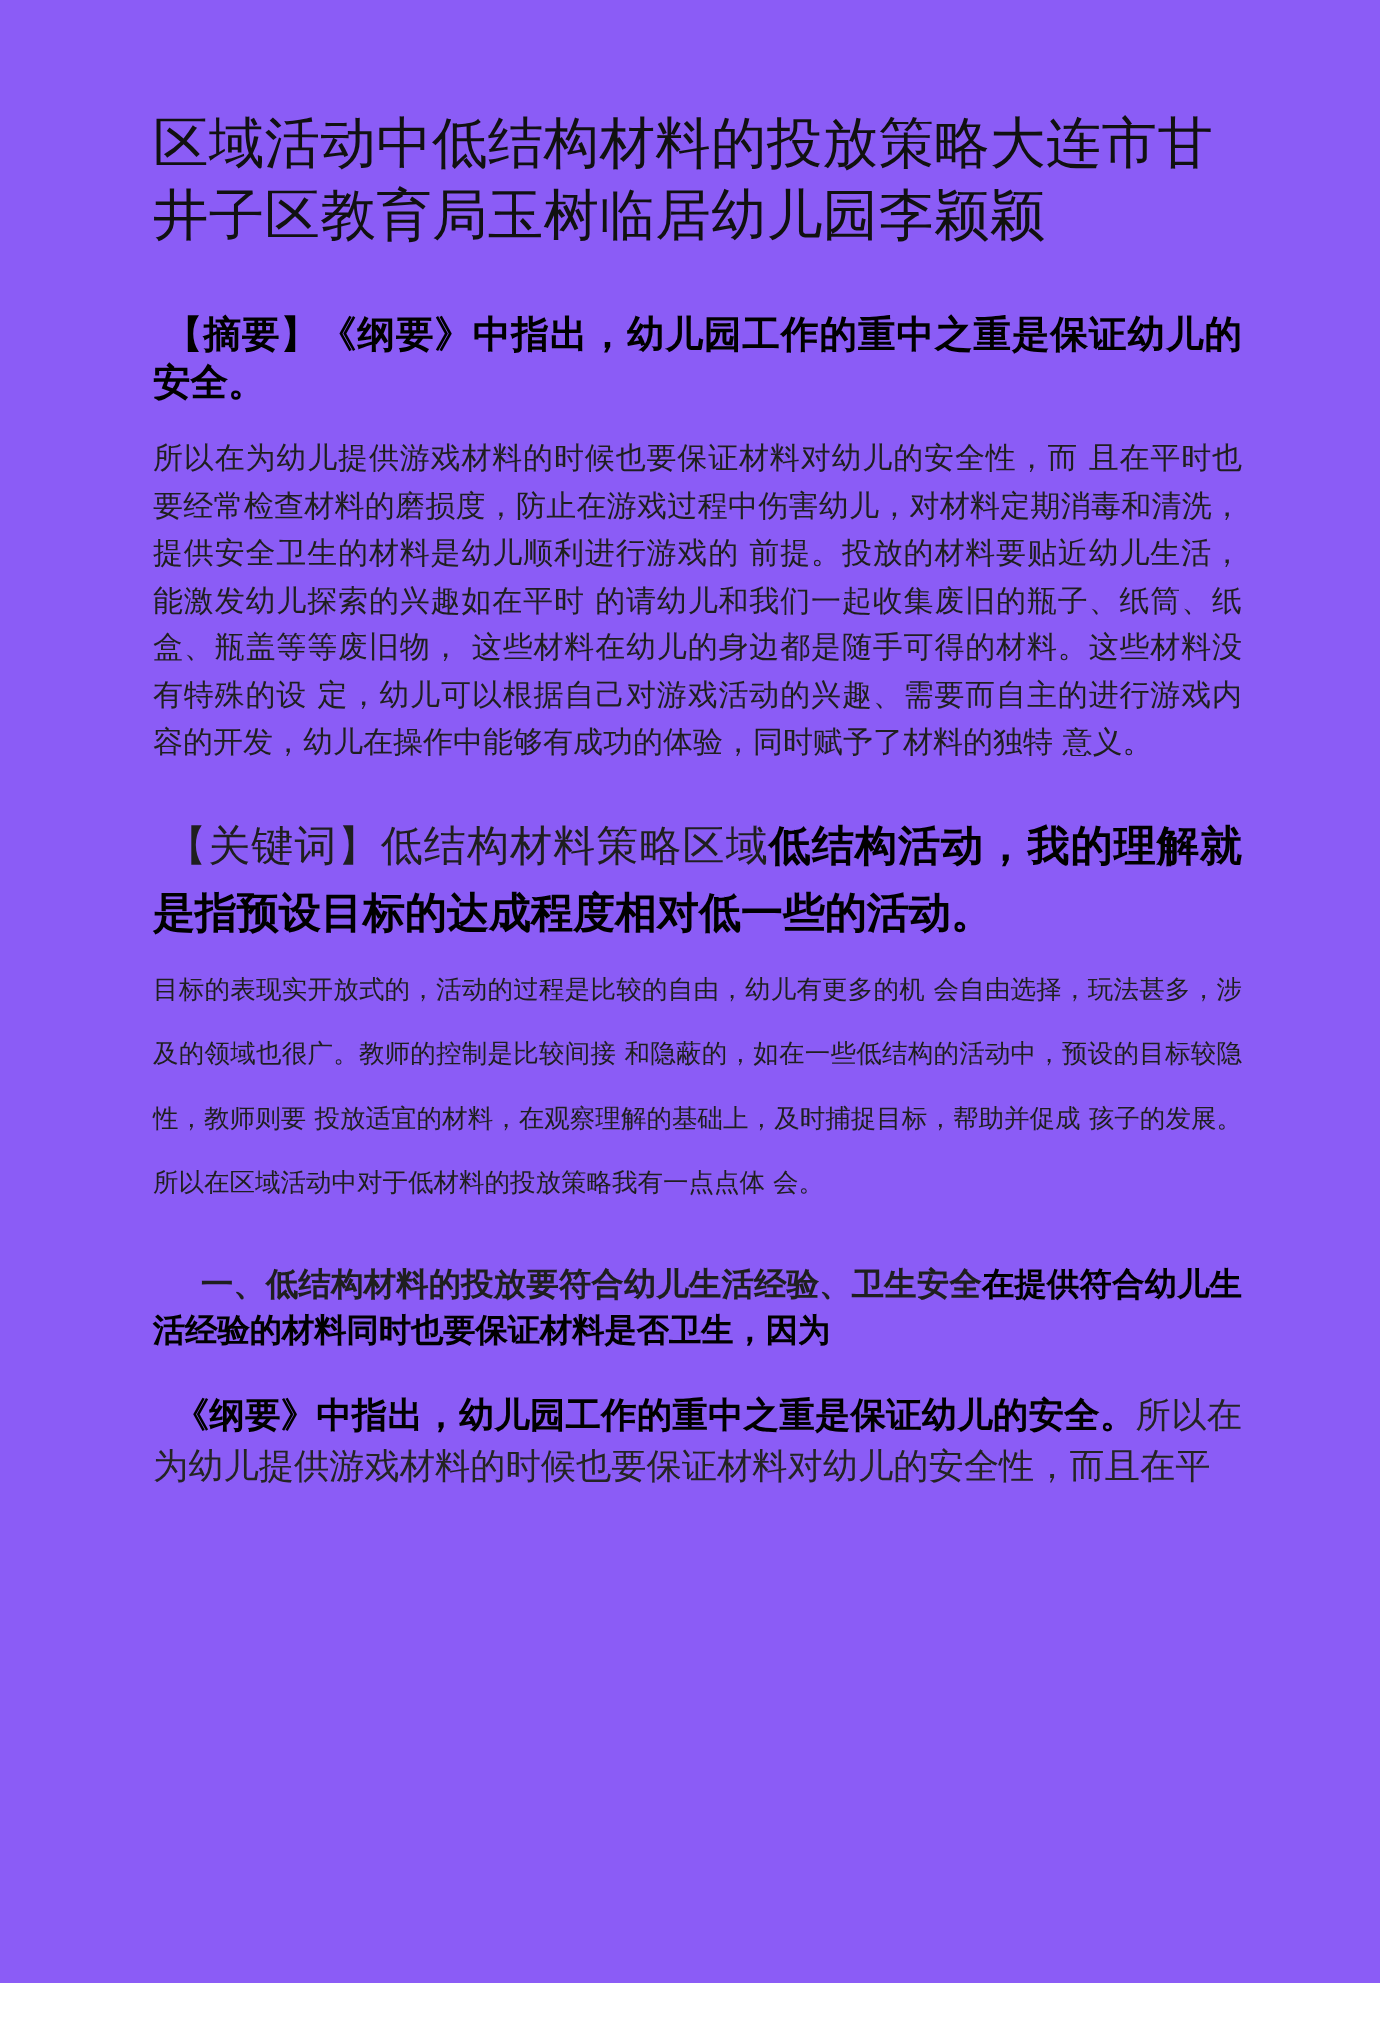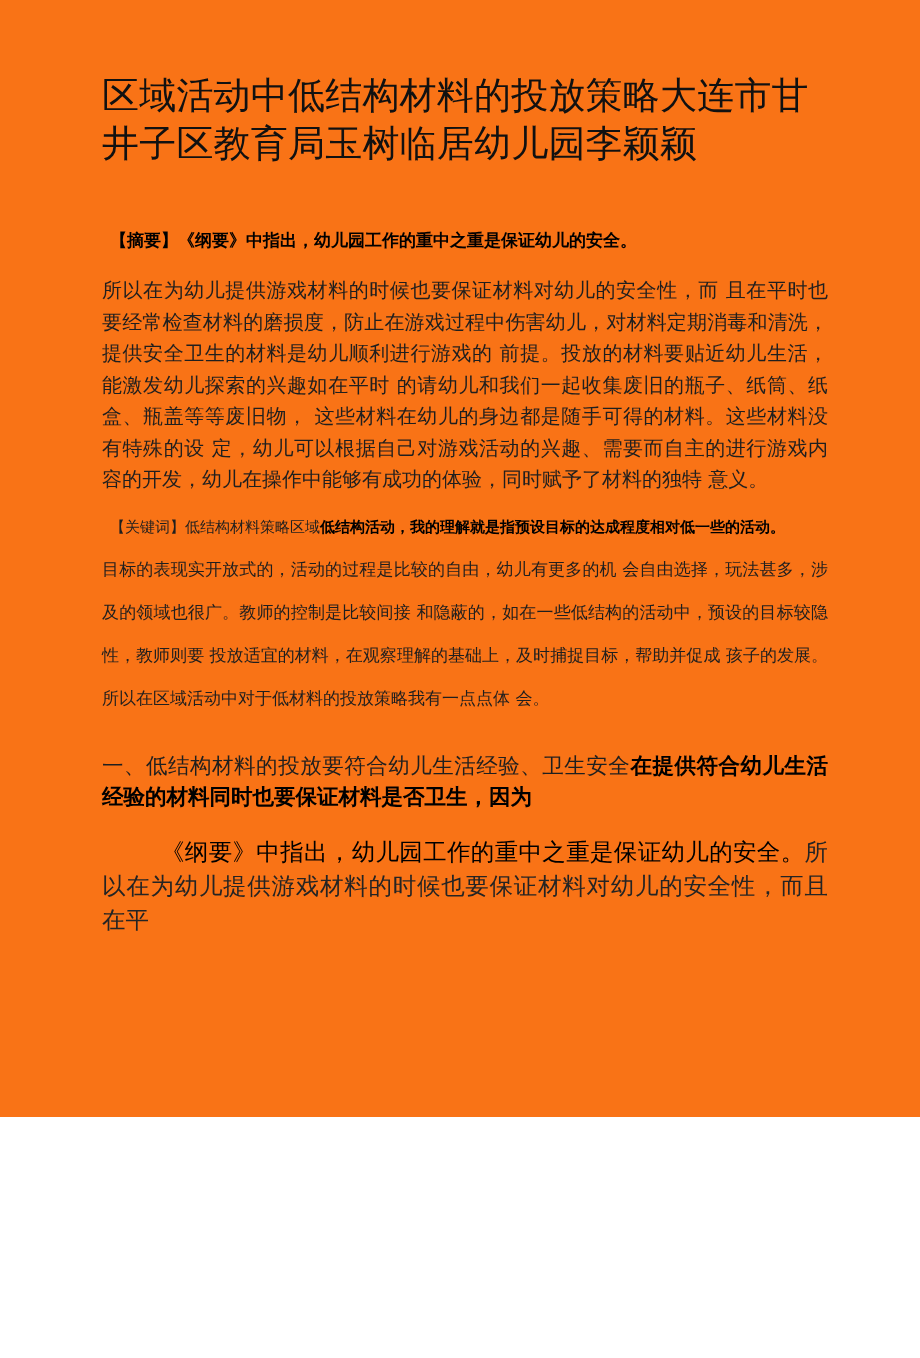--- a/index.html
+++ b/index.html
@@ -10,22 +10,22 @@
   body {
     width: 920px;
     height: 1358px;
     font-family: "DejaVu Sans", "Liberation Sans", sans-serif;
     color: #1a1a1a;
     overflow: hidden;
   }
   .page {
     position: relative;
     width: 920px;
-    height: 1117px;
-    background: #f97316;
+    height: 1322px;
+    background: #8b5cf6;
     box-sizing: border-box;
   }
   .content {
     position: absolute;
     left: 102px;
     top: 0;
     width: 726px;
   }
 
   
@@ -45,66 +45,66 @@
   p {
     margin: 0;
     padding: 0;
     word-break: break-all;
     text-align: justify;
     text-justify: inter-character;
     color: #1f1f1f;
   }
 
   .abstract-line {
-    font-size: 17px;
+    font-size: 25px;
     line-height: 32px;
     font-weight: 700;
-    margin-top: 56px;
+    margin-top: 39px;
     text-indent: 8px;
     color: #000000;
   }
 
   .body-para {
     font-size: 20px;
     line-height: 31.5px;
     font-weight: 400;
     margin-top: 19px;
   }
 
   .keywords-line {
-    font-size: 15px;
-    line-height: 26px;
-    margin-top: 18px;
+    font-size: 28px;
+    line-height: 45px;
+    margin-top: 30px;
     text-indent: 8px;
   }
   .keywords-line .kw-head { font-weight: 400; color: #1f1f1f; }
   .keywords-line .kw-bold { font-weight: 700; color: #000000; }
 
   .loose-para {
     font-size: 17px;
     line-height: 43px;
     font-weight: 400;
     margin-top: 8px;
   }
 
   .section-head {
     font-size: 21.5px;
     line-height: 31.5px;
     margin-top: 30px;
   }
-  .section-head .sh-reg { font-weight: 400; color: #1f1f1f; }
+  .section-head .sh-reg { font-weight: 700; color: #1f1f1f; margin-left: 32px; }
   .section-head .sh-bold { font-weight: 700; color: #000000; }
 
   .quote-para {
     font-size: 23.5px;
     line-height: 34px;
     margin-top: 22px;
     text-indent: 14px;
   }
-  .quote-para .q-bold { font-weight: 400; color: #000000; margin-left: 45px; }
+  .quote-para .q-bold { font-weight: 700; color: #000000; }
   .quote-para .q-reg { font-weight: 400; color: #242424; }
 
   .tail-para {
     font-size: 21.5px;
     line-height: 31.5px;
     font-weight: 400;
     margin-top: 24px;
   }
 </style>
 </head>

